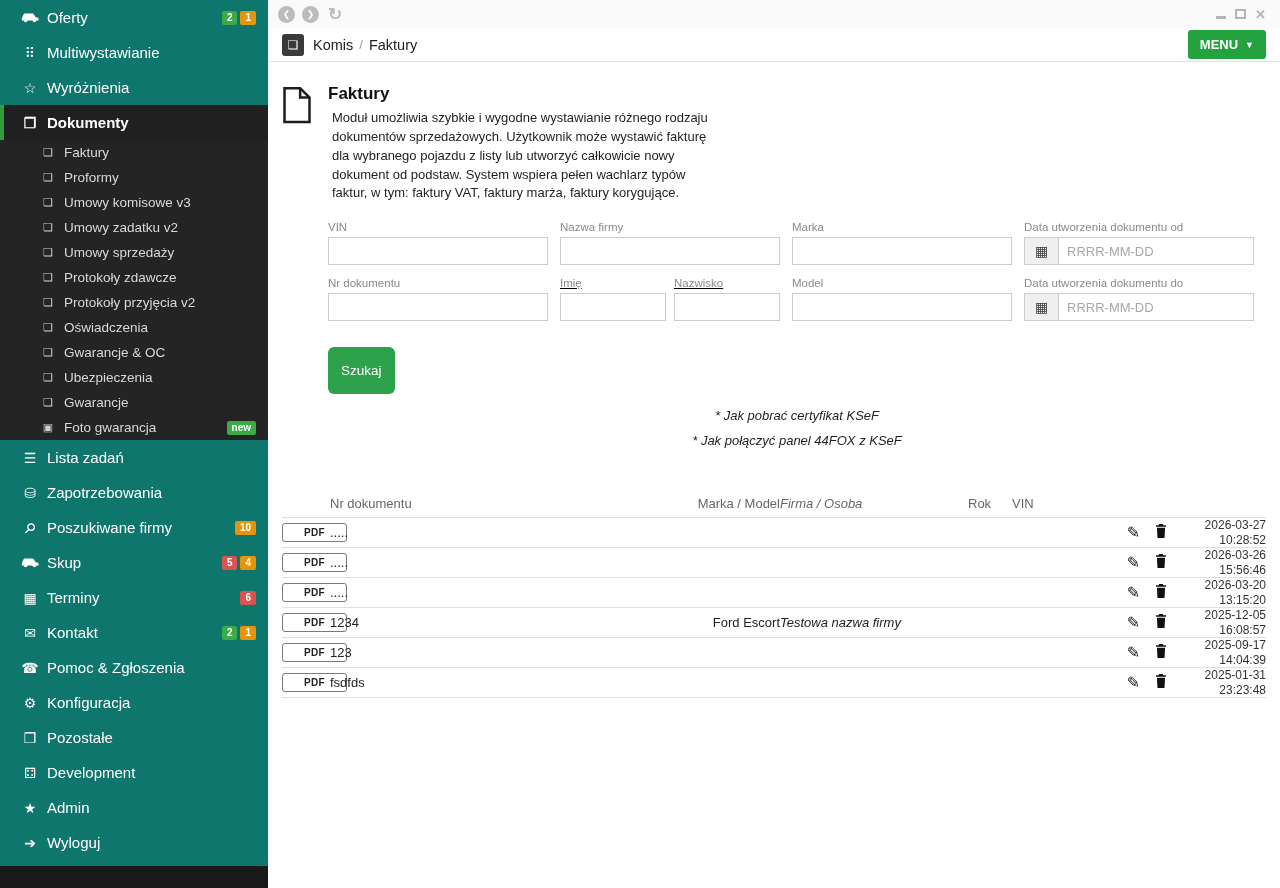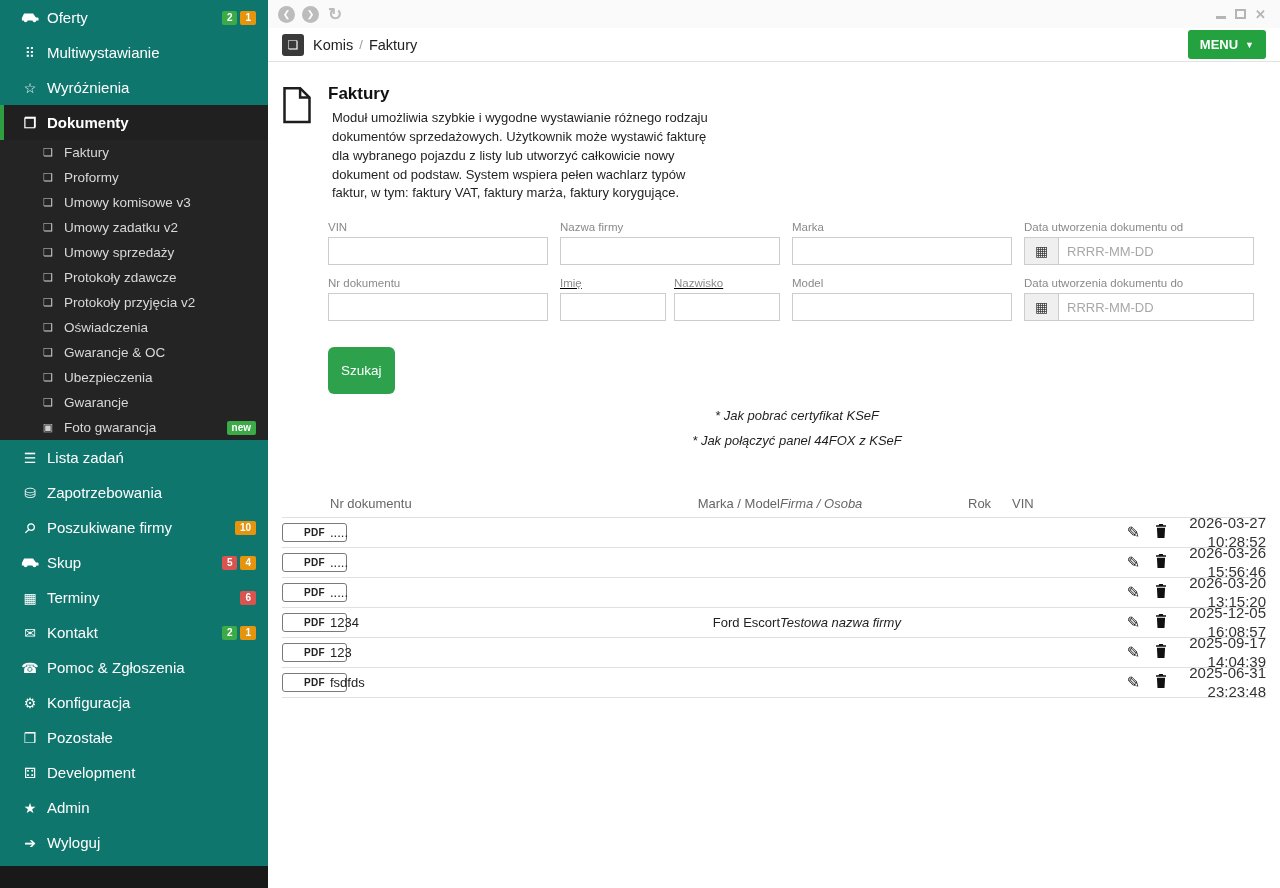--- a/index.html
+++ b/index.html
@@ -80,21 +80,21 @@
 
   .doc-table { margin-top:42px; }
   .t-head { display:flex; align-items:center; height:28px; border-bottom:1px solid #e0e0e0;
     font-size:13px; color:#666; }
   .t-row { display:flex; align-items:center; height:30px; border-bottom:1px solid #e0e0e0;
     font-size:13px; color:#222; }
   .col-pdf { width:48px; } .col-doc { width:110px; } .col-make { width:340px;text-align:right; }
   .col-company { width:188px;font-style:italic; } .col-year { width:44px; } .col-vin { width:80px; }
   .col-spacer { flex:1; }
   .col-edit { width:27px; text-align:center; } .col-trash { width:27px; text-align:center; }
-  .col-time { width:92px; text-align:right; font-size:15px; color:#333; line-height:1.25; }
+  .col-time { width:92px; text-align:right; font-size:12px; color:#333; line-height:1.25; }
   .pdf-btn { border:1px solid #7a7a7a; border-radius:3px; background:#fff; font-size:10px;
     font-weight:bold; color:#222; padding:3px 21px; cursor:pointer; letter-spacing:.3px; font-family:inherit; }
   .edit-btn { background:none; border:none; font-size:16px; color:#111; cursor:pointer; padding:0; line-height:1; }
   .trash-btn { background:none; border:none; cursor:pointer; padding:0; line-height:1; }
 </style>
 </head>
 <body>
 
 <div class="app">
 
@@ -467,21 +467,21 @@
           <div class="col-make"></div>
           <div class="col-company"></div>
           <div class="col-year"></div>
           <div class="col-vin"></div>
           <div class="col-spacer"></div>
           <div class="col-edit"><button class="edit-btn">✎</button></div>
           <div class="col-trash"><button class="trash-btn"><svg width="12" height="14" viewBox="0 0 12 14">
                   <path fill="#111" d="M4.2 0h3.6l.6 1.2H11v1.5H1V1.2h2.6zM1.9 3.7h8.2L9.5 14h-7z"></path>
                 </svg></button></div>
           <div class="col-time">
-            <div>2025-06-31</div>
+            <div>2025-01-31</div>
             <div>23:23:48</div>
           </div>
         </div>
 
       </div>
     </div>
   </main>
 </div>
 
 </body></html>

